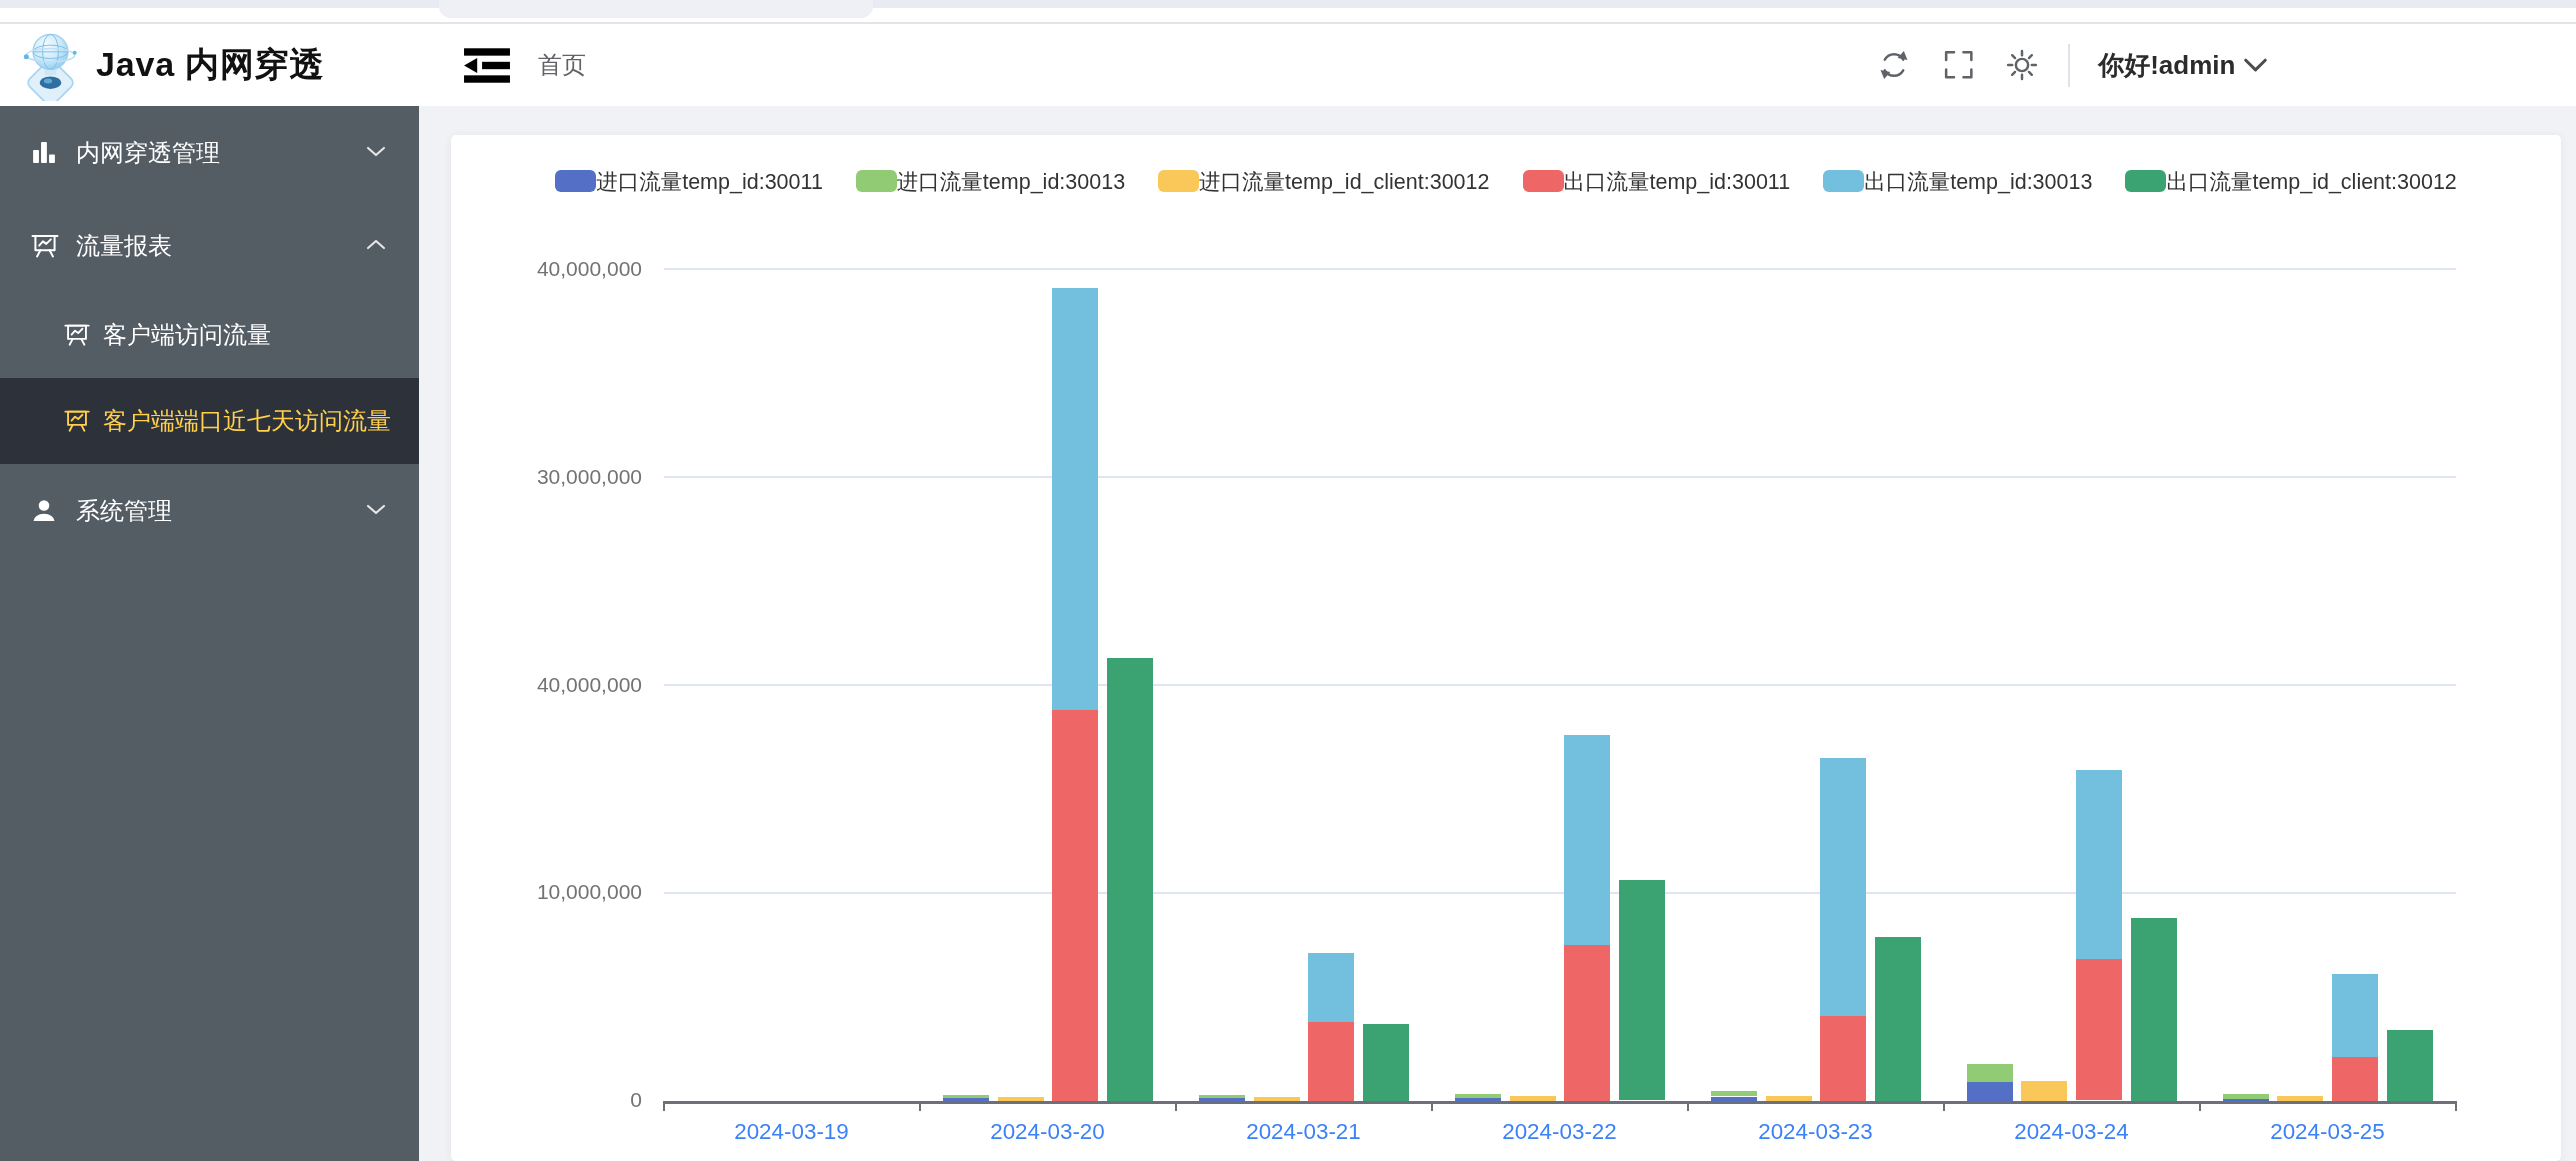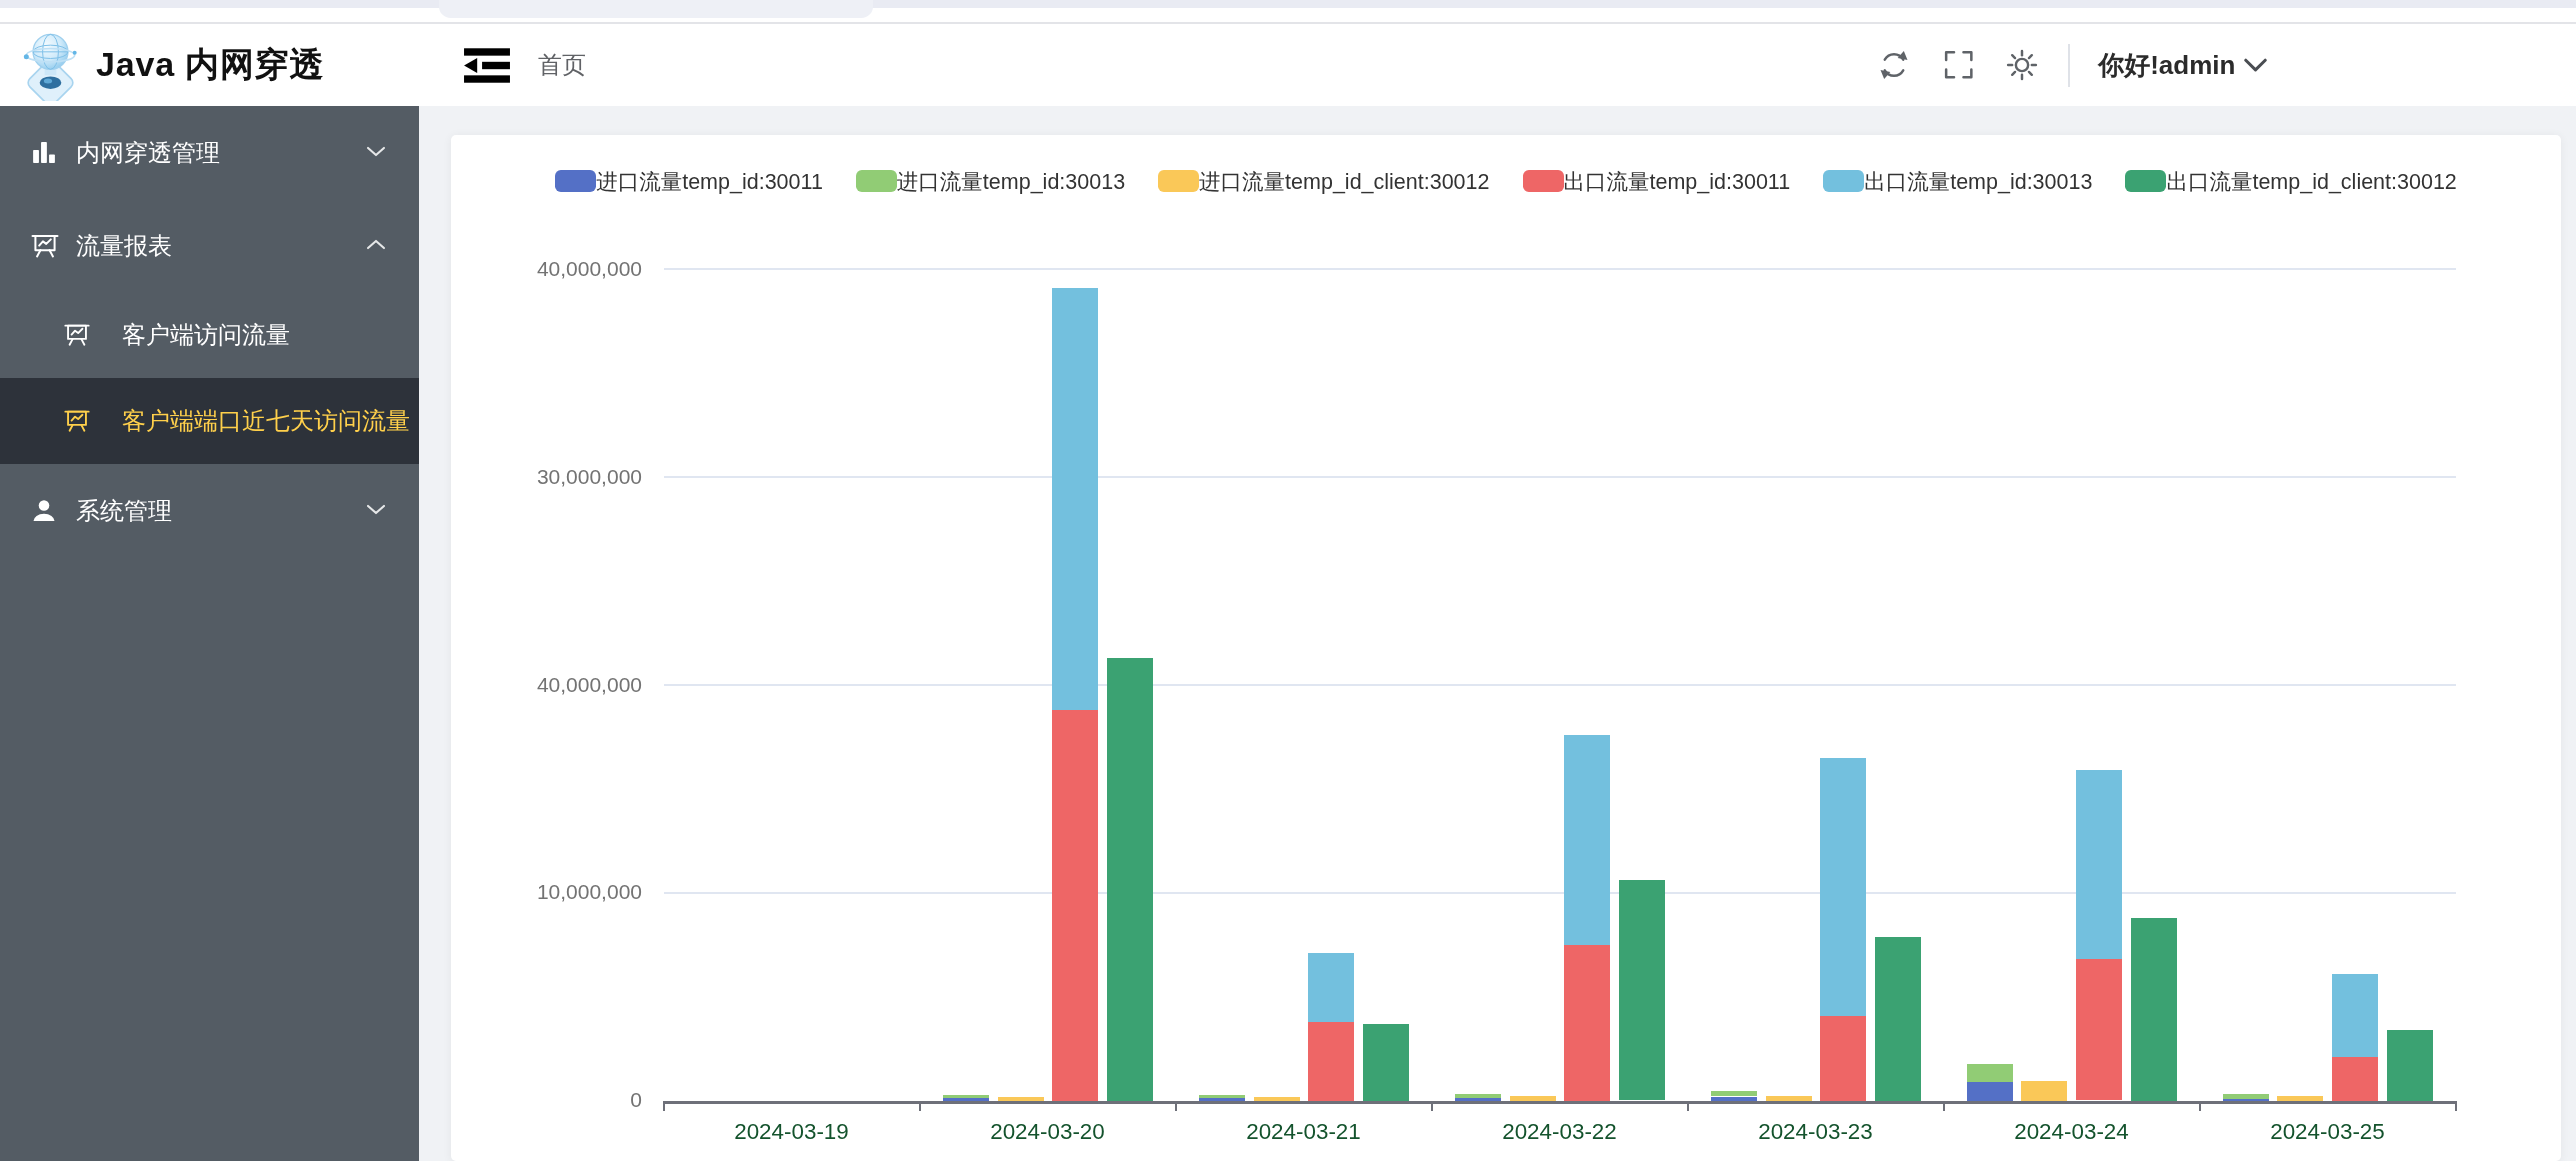--- a/index.html
+++ b/index.html
@@ -29,37 +29,37 @@
   #greeting{display:flex;align-items:center;gap:8.3px;font-size:26px;font-weight:700;color:#2b2b2b;cursor:pointer;}
 
   
   #sidebar{left:0;top:106px;width:419px;height:1055px;background:#545c64;}
   .menu-item{position:relative;width:419px;height:93px;display:flex;align-items:center;cursor:pointer;}
   .menu-item .mi-icon{position:absolute;left:30px;width:30px;height:30px;display:flex;align-items:center;}
   .menu-item .mi-label{position:absolute;left:76px;font-size:24px;color:#fff;white-space:nowrap;}
   .menu-item .mi-arrow{position:absolute;right:33px;top:50%;transform:translateY(-50%);}
   .submenu-item{position:relative;width:419px;height:86px;display:flex;align-items:center;cursor:pointer;}
   .submenu-item .mi-icon{position:absolute;left:63px;width:28px;height:28px;display:flex;align-items:center;}
-  .submenu-item .mi-label{position:absolute;left:103px;font-size:24px;color:#fff;white-space:nowrap;margin-left:19px;}
+  .submenu-item .mi-label{position:absolute;left:103px;font-size:24px;color:#fff;white-space:nowrap;}
   .submenu-item.active{background:#2d323a;}
   .submenu-item.active .mi-label{color:#ffd04b;}
 
   
   #content-bg{left:419px;top:106px;width:2157px;height:1055px;background:#f0f2f5;}
   #card{left:451px;top:135px;width:2110px;height:1026px;background:#fff;border-radius:5px;
         box-shadow:0 1.7px 10px rgba(0,0,0,0.06);}
   #legend{left:0;top:31.5px;width:2110px;display:flex;justify-content:center;align-items:center;gap:33px;}
   .legend-item{display:flex;align-items:center;gap:0;cursor:pointer;}
   .legend-chip{width:41px;height:22.4px;border-radius:5.8px;}
   .legend-label{font-size:21.5px;color:#333;}
   .gridline{position:absolute;height:1.7px;background:#e0e6f1;}
   .axis-line{position:absolute;height:2.5px;background:#6e7079;}
   .axis-tick{position:absolute;width:1.7px;height:10px;background:#6e7079;}
   .y-label{position:absolute;width:191px;text-align:right;font-size:21px;color:#737373;}
-  .x-label{position:absolute;width:199px;text-align:center;font-size:22.4px;color:#14532d;}
+  .x-label{position:absolute;width:199px;text-align:center;font-size:22.4px;color:#3b82f6;}
   .bar-seg{position:absolute;}
 </style>
 </head>
 <body>
 
 <div id="page">
 
   <div class="abs" id="top-band"></div>
   <div class="abs" id="top-blob"></div>
   <div class="abs" id="top-line"></div>

